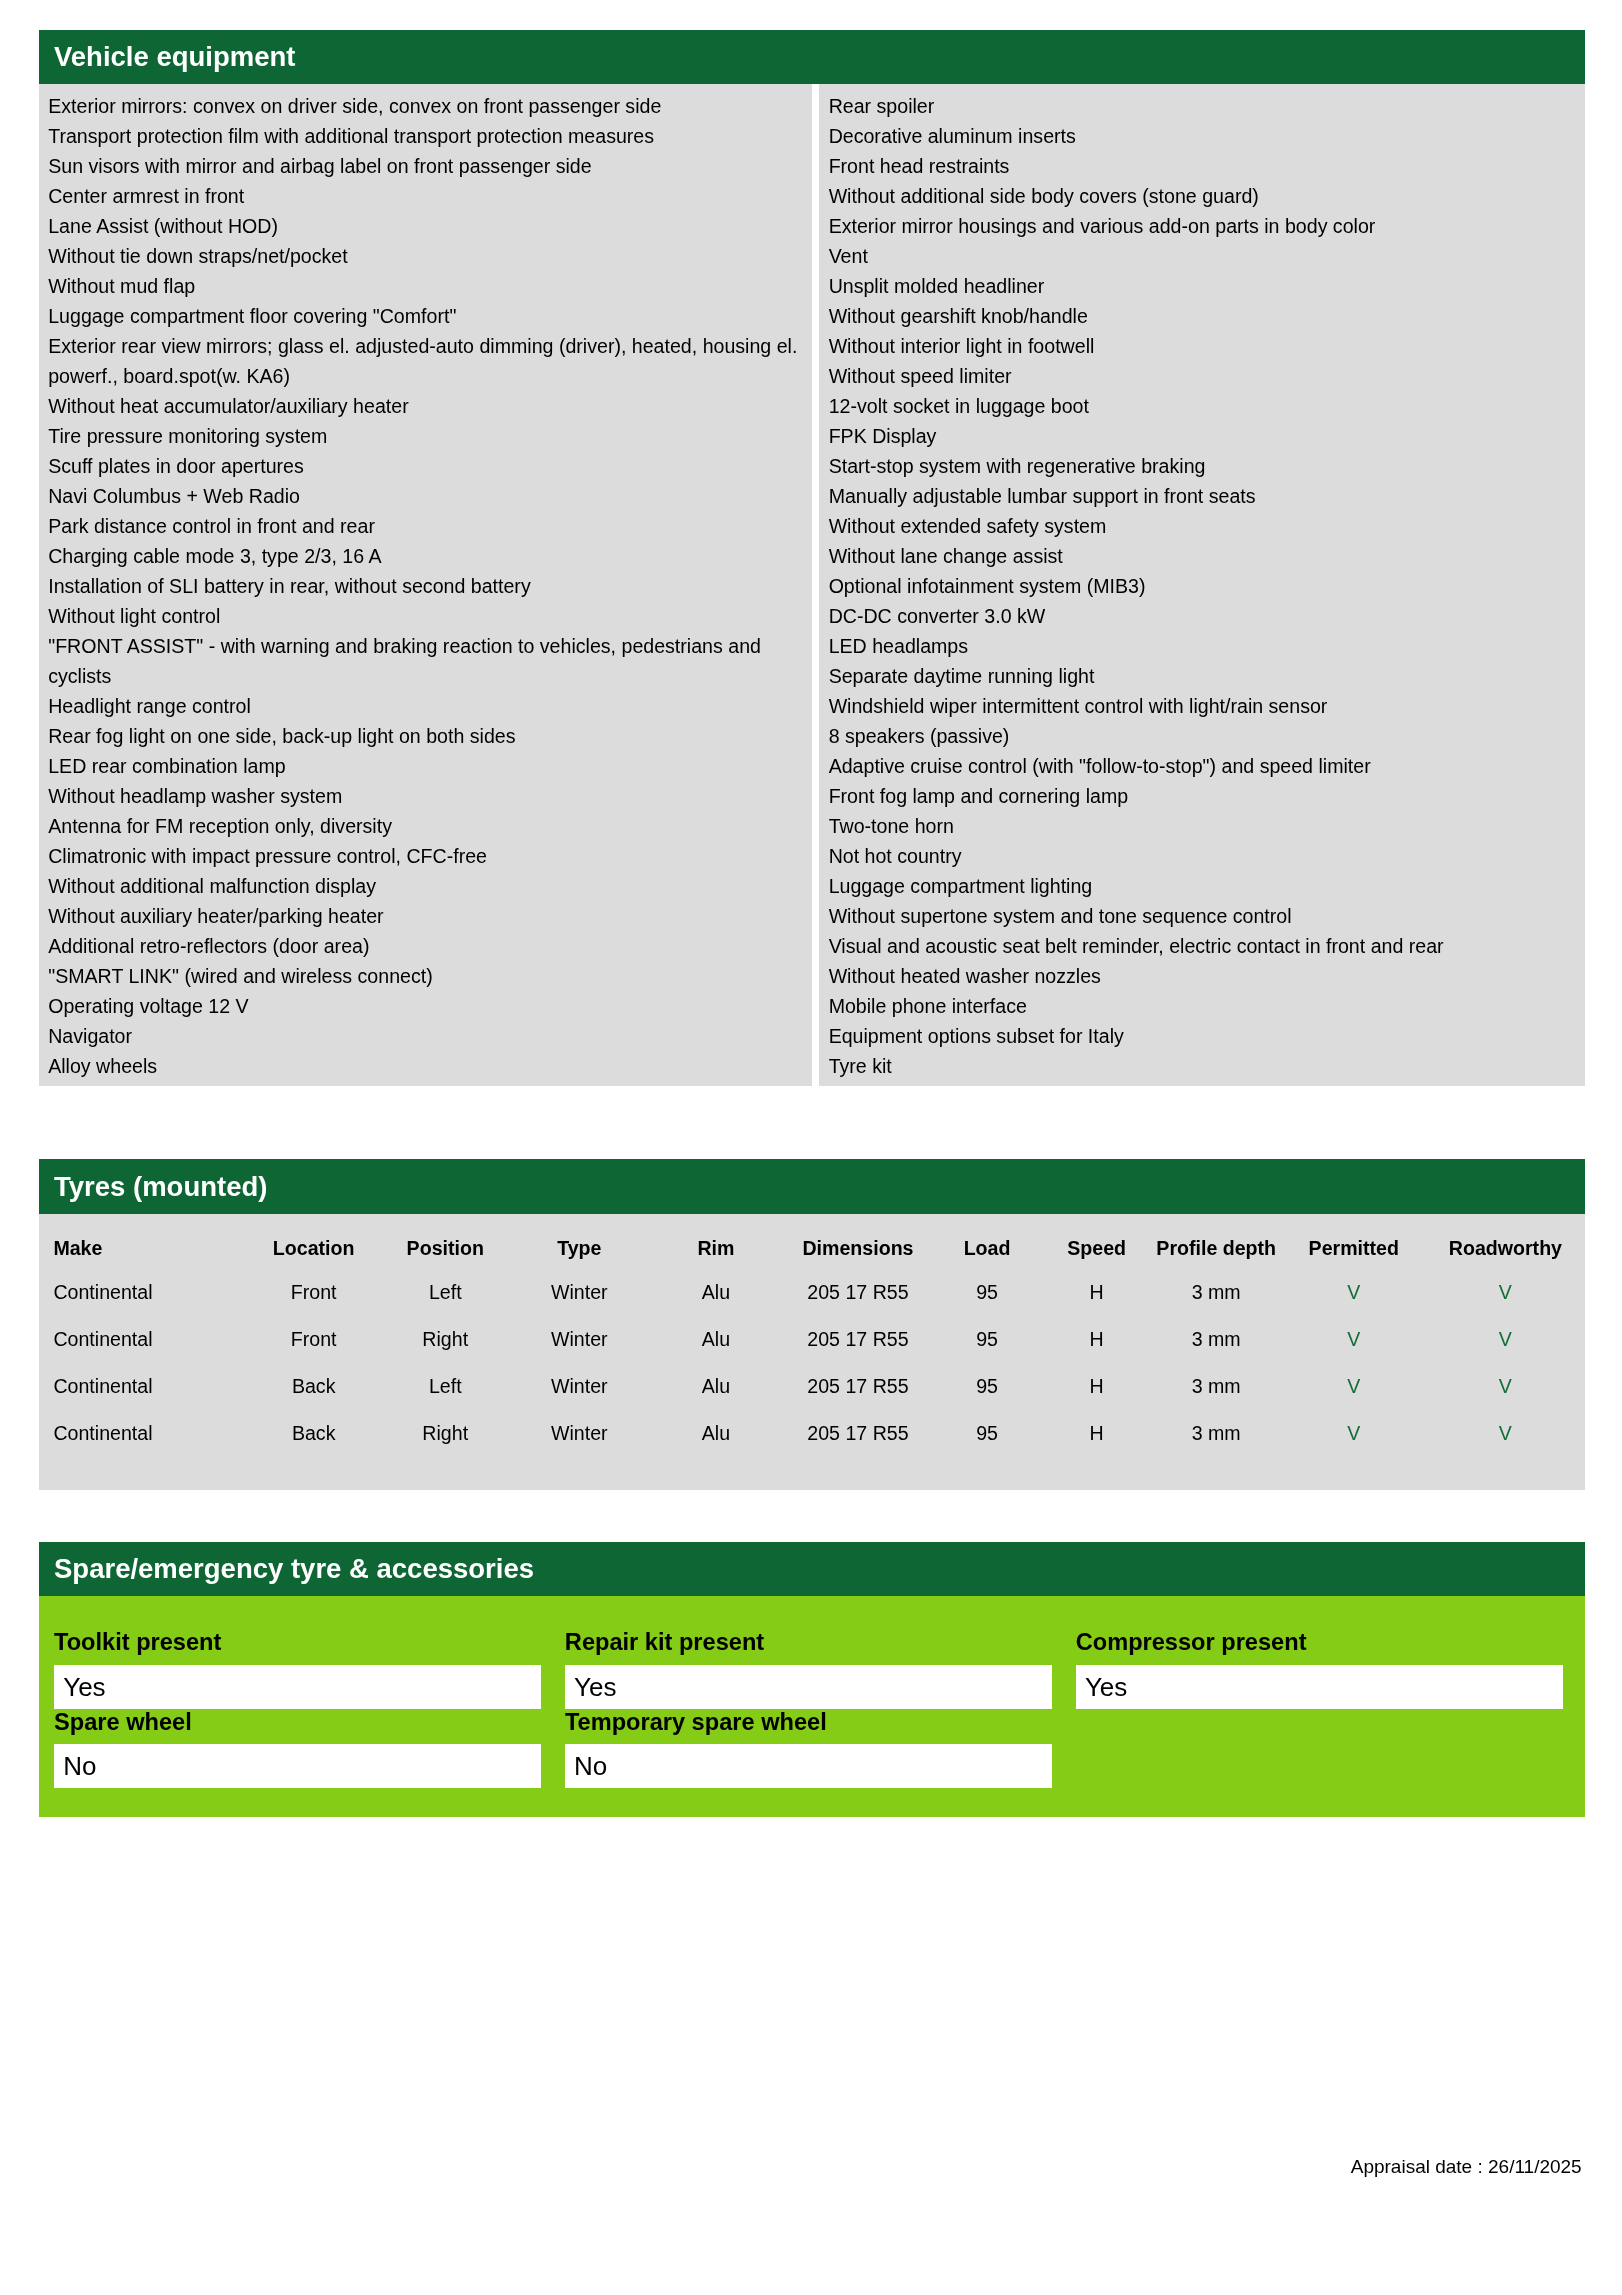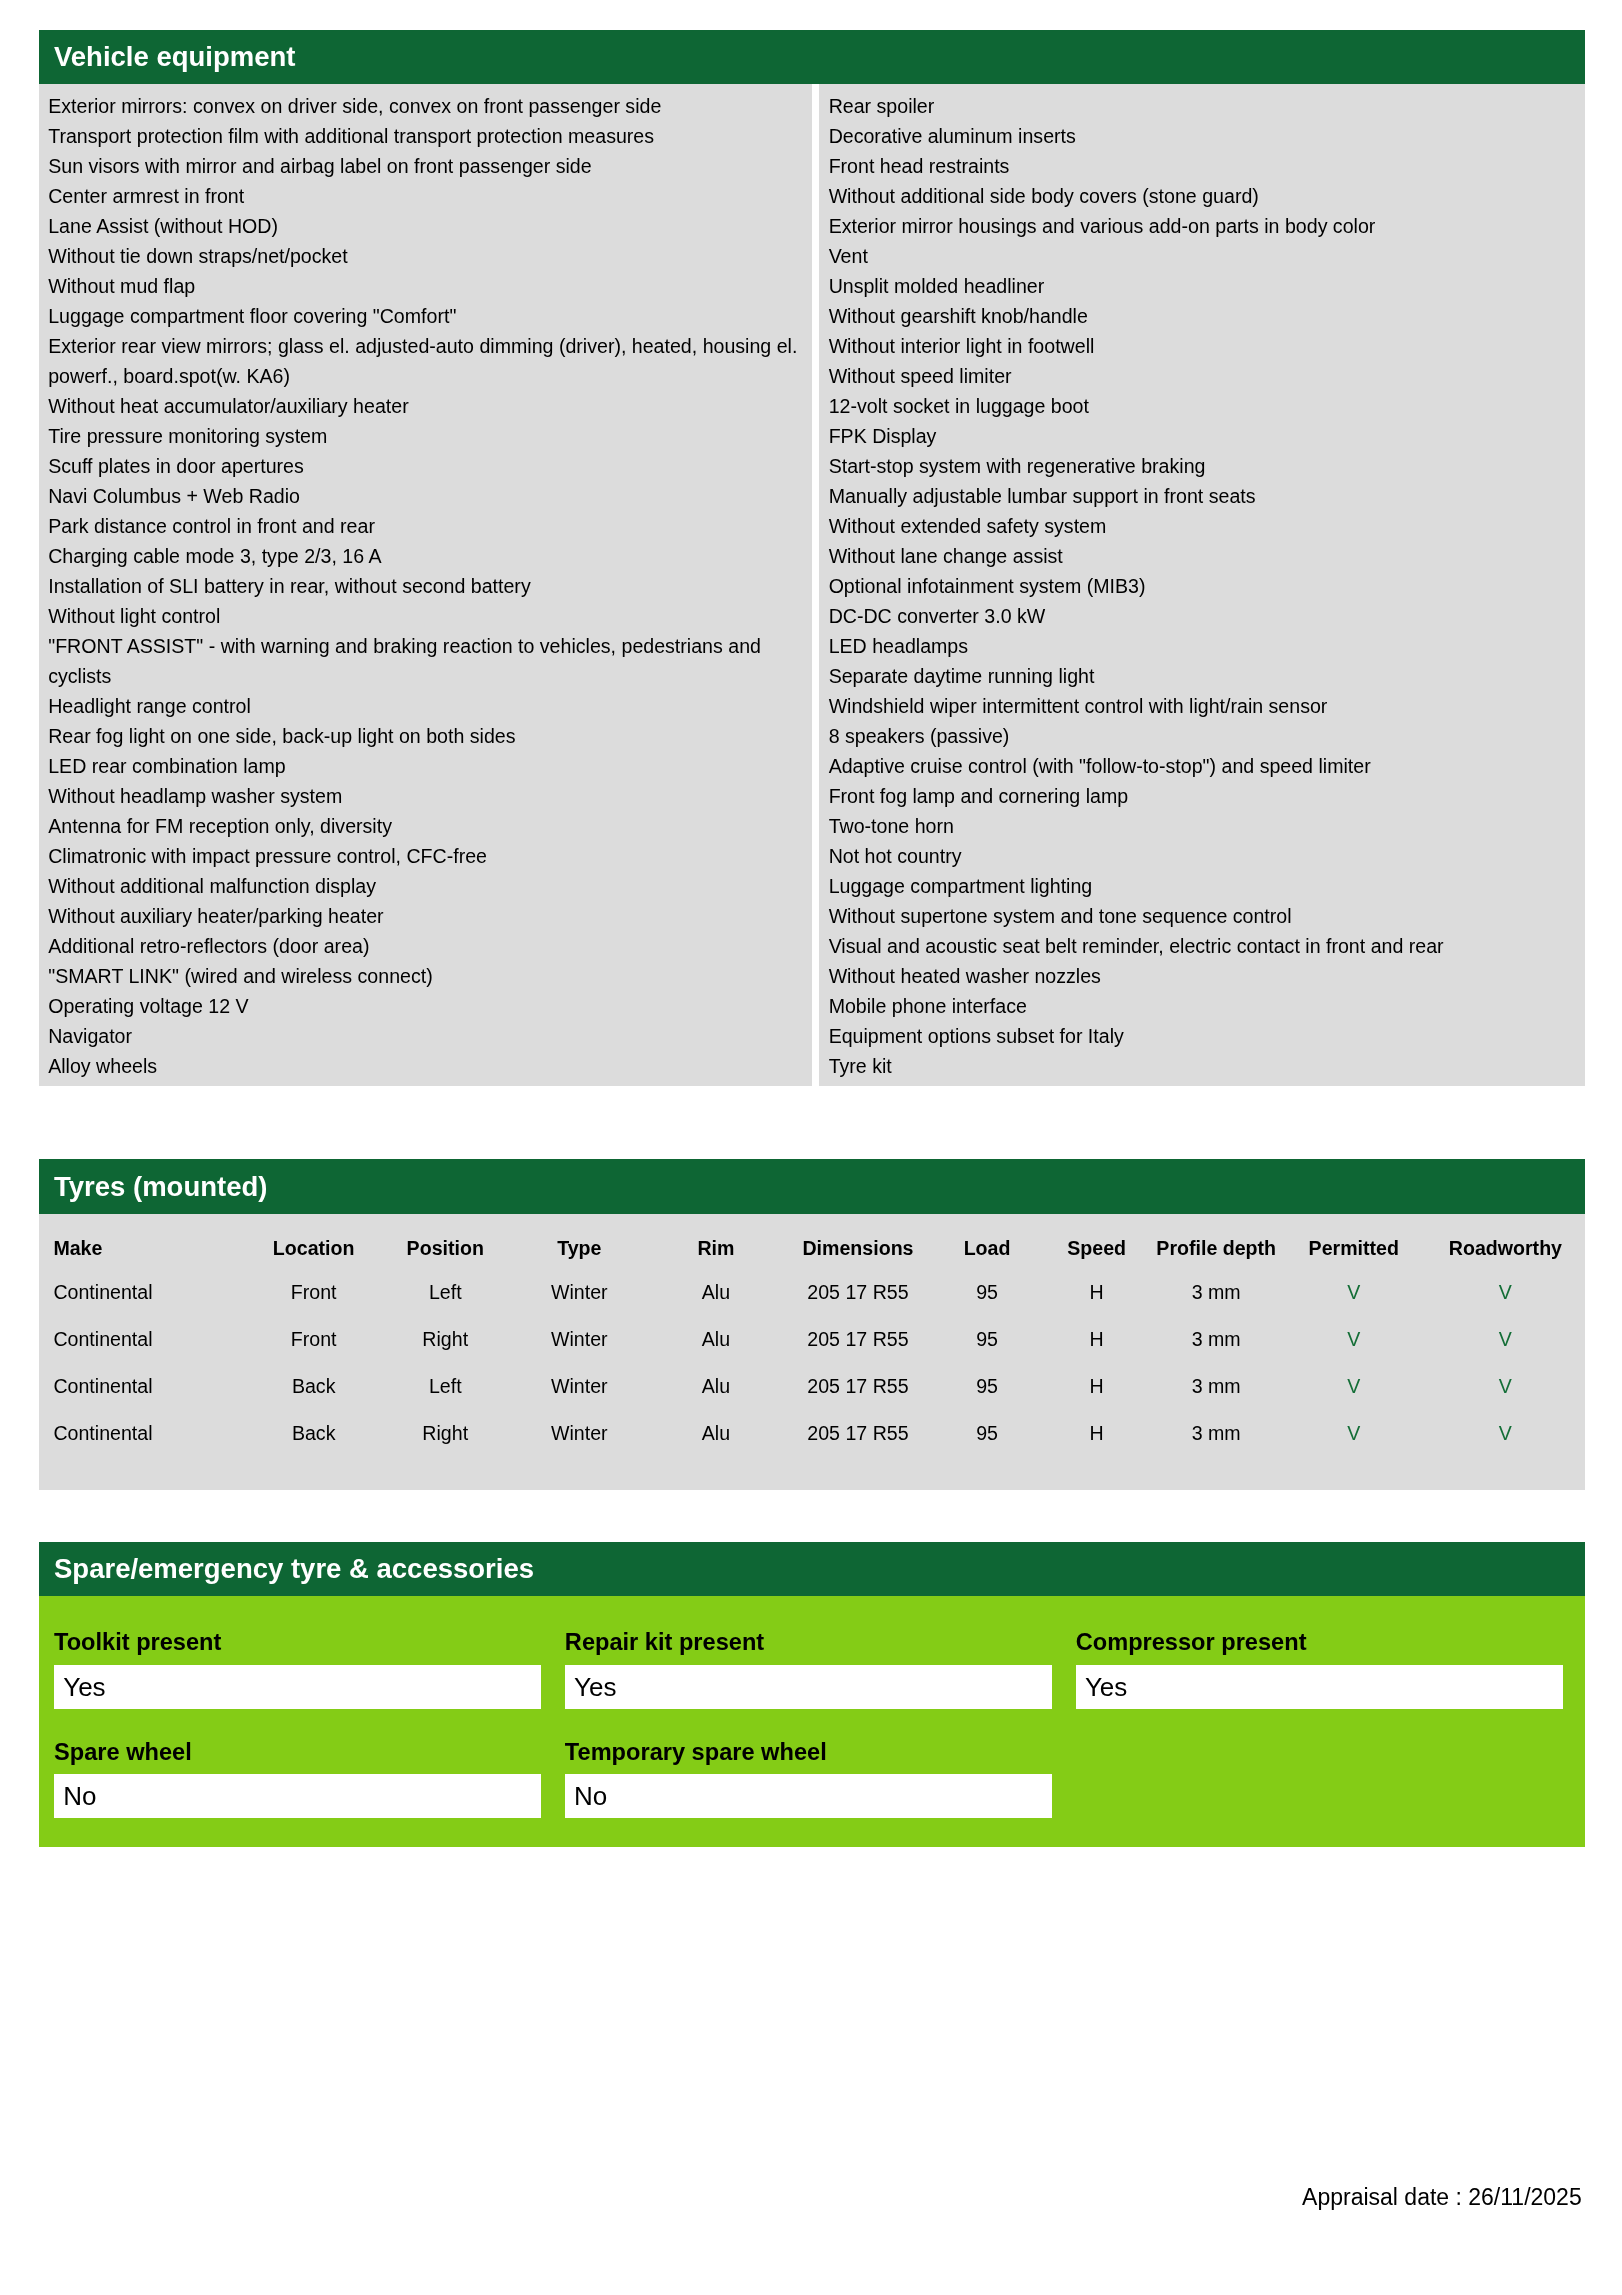--- a/index.html
+++ b/index.html
@@ -36,31 +36,31 @@
     padding:0;vertical-align:middle;overflow:hidden;white-space:nowrap;
   }
   table.tyres th{font-weight:bold;height:42px;}
   table.tyres td{height:47px;}
   table.tyres .c-make{text-align:left;padding-left:14.4px;}
   td.chk{color:#146e37;font-weight:bold;}
 
   
   .spare-body{background:#84cc16;box-sizing:border-box;padding:33px 22px 29.4px 15px;}
   .field-row{display:flex;gap:23.6px;}
-  .field-row + .field-row{margin-top:30px;}
+  .field-row + .field-row{justify-content:flex-end;}
   .field{flex:1 1 0;min-width:0;}
   .field.ghost{visibility:hidden;}
   .field-label{font-size:23.6px;font-weight:bold;line-height:26px;margin-bottom:9.2px;}
   .field-value{
     background:#ffffff;height:44px;line-height:44px;
     font-size:26px;padding-left:9.2px;box-sizing:border-box;
   }
 
   .footer{margin-top:337px;text-align:right;padding-right:3.3px;
-    font-size:23px;line-height:26px;}
+    font-size:19px;line-height:26px;}
 </style>
 </head>
 <body>
 
 <div class="page">
   <div class="content">
 
     <div class="section-bar bar1">
       <span>Vehicle equipment</span>
     </div>

